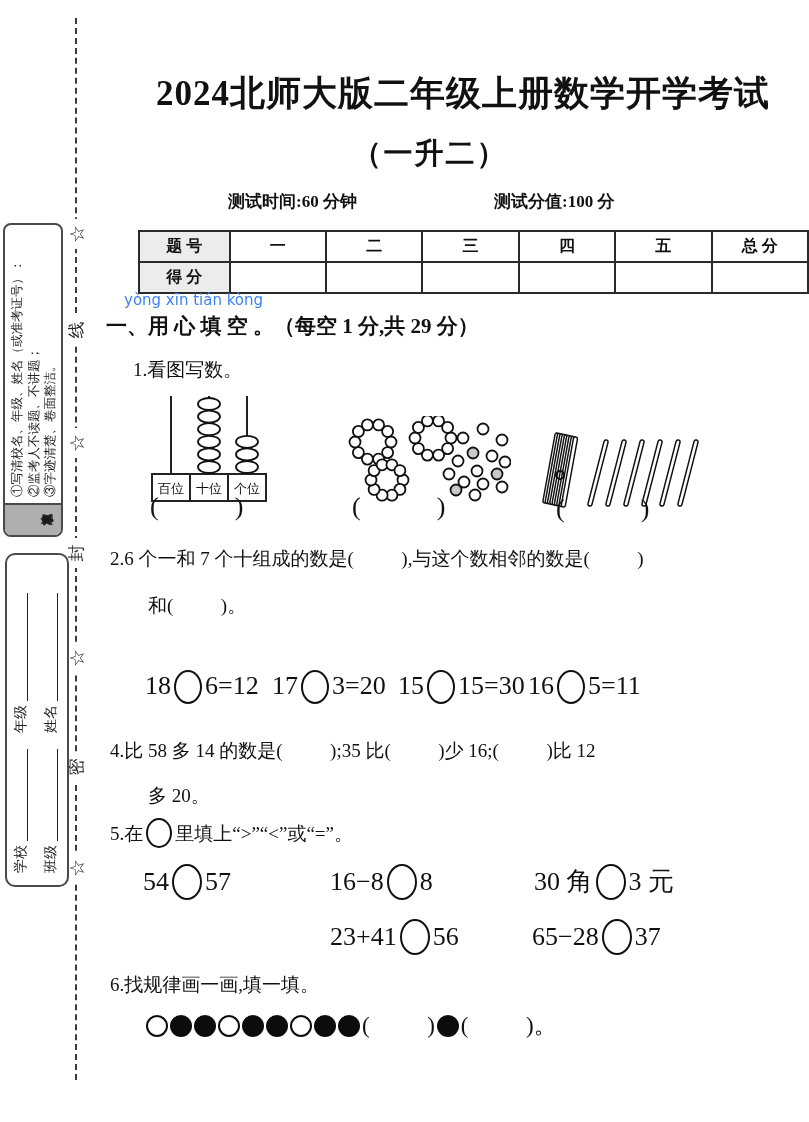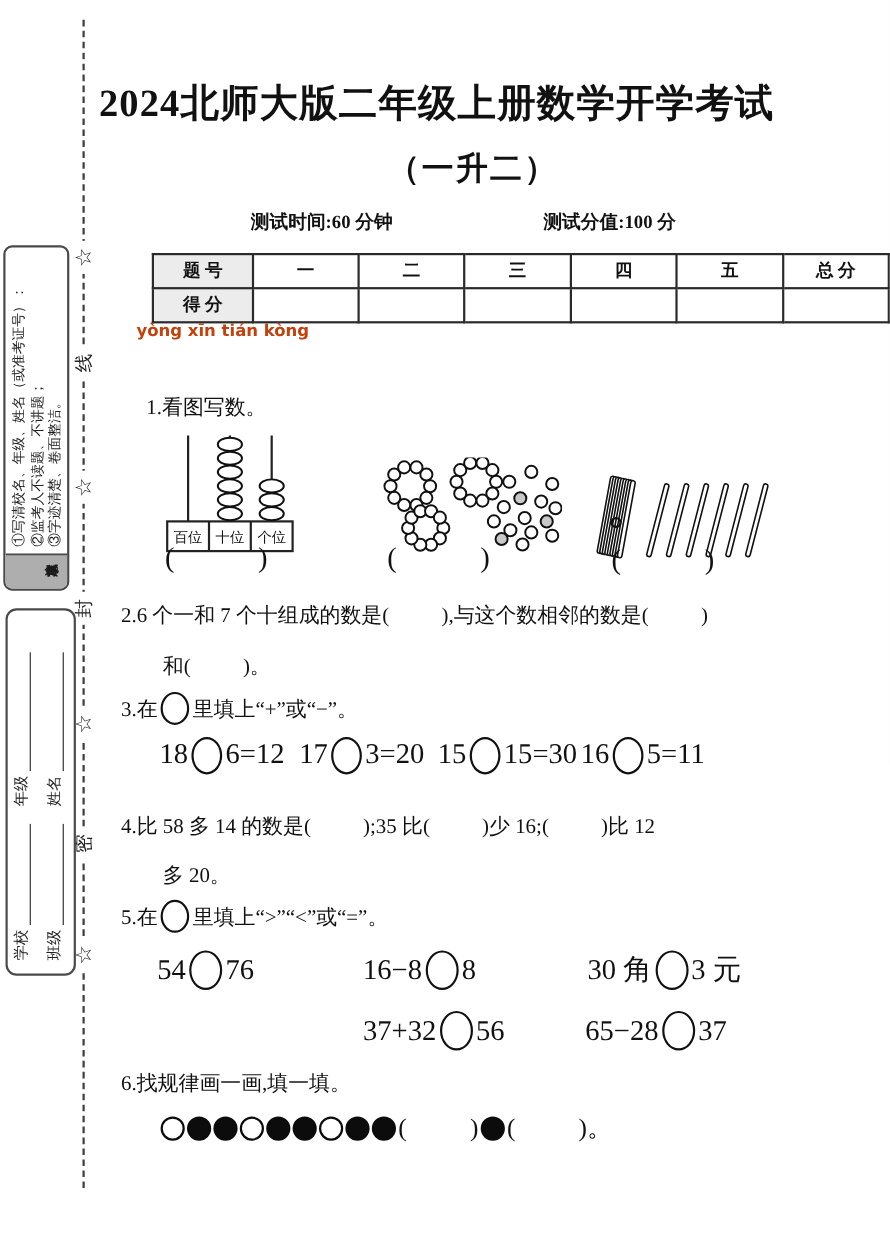--- a/index.html
+++ b/index.html
@@ -30,32 +30,32 @@
                 border:2px solid #4a4a4a;border-radius:10px;background:#fff;
                 padding:7px 10px 9px 12px;display:flex;flex-direction:column;justify-content:space-between;
                 font-size:14px;color:#222;}
   .field-row{display:flex;align-items:flex-end;line-height:1;}
   .field-row span[data-bind]{margin-right:4px;}
   .fill-line{display:inline-block;border-bottom:1.5px solid #222;height:13px;}
   .fl-a{width:92px;margin-right:16px;}
   .fl-b{width:108px;}
 
   
-  .title{left:90px;top:70px;width:680px;text-align:left;font-size:35px;font-weight:bold;letter-spacing:1px;}
+  .title{left:90px;top:70px;width:680px;text-align:right;font-size:35px;font-weight:bold;letter-spacing:1px;}
   .subtitle{left:90px;top:134px;width:680px;text-align:center;font-size:29px;font-weight:bold;letter-spacing:2px;}
   .meta{font-size:17px;font-weight:bold;}
 
   
   table.score{position:absolute;left:95px;top:230px;border-collapse:collapse;background:#fff;margin-left:43px;}
   table.score td{border:2px solid #2a2a2a;height:27px;text-align:center;font-size:16px;font-weight:bold;color:#111;}
   td.lab{width:88px;background:#ececec;}
   td.col{width:94px;}
 
   
-  .pinyin{left:124px;top:291px;font-size:15px;font-family:"DejaVu Sans","Liberation Sans",sans-serif;color:#c2410c;font-weight:bold;}
+  .pinyin{left:124px;top:291px;font-size:15px;font-family:"DejaVu Sans","Liberation Sans",sans-serif;color:#3b82f6;}
   .sec-head{left:106px;top:312px;font-size:21px;font-weight:bold;}
   .q{font-size:19px;}
   .fig-paren{font-size:26px;letter-spacing:1px;}
   .footer{left:440px;top:1079px;width:332px;text-align:right;font-size:16px;color:#333;}
 
   
   .oval{display:inline-block;box-sizing:border-box;border:2px solid #111;border-radius:50%;
         background:#fff;vertical-align:-10px;margin:0 3px;}
   .oval.sm{width:26px;height:30px;vertical-align:-8px;}
   .oval.eq{width:28px;height:34px;}
@@ -132,20 +132,21 @@
       <td class="col"></td>
       <td class="col"></td>
       <td class="col"></td>
       <td class="col"></td>
       <td class="col"></td>
     </tr>
   </tbody>
     </table>
 
   <div class="abs pinyin" data-bind="section.pinyin">yòng xīn tián kòng</div>
+  <div class="abs sec-head" data-bind="section.heading">一、用 心 填 空 。（每空 1 分,共 29 分）</div>
 
   <div class="abs q" style="left:133px;top:357px" data-bind="q1.text">1.看图写数。</div>
   <div class="abs" style="left:143px;top:393px"><svg width="132" height="132" viewBox="0 0 132 132">
         <line x1="28" y1="3" x2="28" y2="81" stroke="#222" stroke-width="2"></line>
         <line x1="66" y1="3" x2="66" y2="81" stroke="#222" stroke-width="2"></line>
         <line x1="104" y1="3" x2="104" y2="81" stroke="#222" stroke-width="2"></line>
         <rect x="9" y="81" width="114" height="27" fill="#fff" stroke="#222" stroke-width="2"></rect>
         <line x1="47" y1="81" x2="47" y2="108" stroke="#222" stroke-width="2"></line>
         <line x1="85" y1="81" x2="85" y2="108" stroke="#222" stroke-width="2"></line>
         <text x="28" y="100" text-anchor="middle" font-size="13" fill="#111">百位</text>
@@ -241,38 +242,35 @@
         <line x1="142" y1="76" x2="158" y2="14" stroke="#111" stroke-width="5.5" stroke-linecap="round"></line>
         <line x1="142" y1="76" x2="158" y2="14" stroke="#fff" stroke-width="2.6" stroke-linecap="round"></line>
       </svg></div>
   <div class="abs fig-paren" style="left:150px;top:492px" data-bind="q1.answer_blank">(&nbsp;&nbsp;&nbsp;&nbsp;&nbsp;&nbsp;&nbsp;&nbsp;&nbsp;&nbsp;)</div>
   <div class="abs fig-paren" style="left:352px;top:492px" data-bind="q1.answer_blank">(&nbsp;&nbsp;&nbsp;&nbsp;&nbsp;&nbsp;&nbsp;&nbsp;&nbsp;&nbsp;)</div>
   <div class="abs fig-paren" style="left:556px;top:494px" data-bind="q1.answer_blank">(&nbsp;&nbsp;&nbsp;&nbsp;&nbsp;&nbsp;&nbsp;&nbsp;&nbsp;&nbsp;)</div>
 
   <div class="abs q" style="left:110px;top:546px" data-bind="q2.line1">2.6 个一和 7 个十组成的数是(&nbsp;&nbsp;&nbsp;&nbsp;&nbsp;&nbsp;&nbsp;&nbsp;&nbsp;&nbsp;),与这个数相邻的数是(&nbsp;&nbsp;&nbsp;&nbsp;&nbsp;&nbsp;&nbsp;&nbsp;&nbsp;&nbsp;)</div>
   <div class="abs q" style="left:148px;top:593px" data-bind="q2.line2">和(&nbsp;&nbsp;&nbsp;&nbsp;&nbsp;&nbsp;&nbsp;&nbsp;&nbsp;&nbsp;)。</div>
 
-  <div class="abs q" style="left:110px;top:629px">
-    <span data-bind="q3.prefix">3.在</span><span class="oval sm"></span><span data-bind="q3.suffix">里填上“+”或“−”。</span>
-  </div>
   <div class="q3-item" style="left:145px;top:670px"><span data-bind="q3.equations.0.l">18</span><span class="oval eq"></span><span data-bind="q3.equations.0.r">6=12</span></div>
   <div class="q3-item" style="left:272px;top:670px"><span data-bind="q3.equations.1.l">17</span><span class="oval eq"></span><span data-bind="q3.equations.1.r">3=20</span></div>
   <div class="q3-item" style="left:398px;top:670px"><span data-bind="q3.equations.2.l">15</span><span class="oval eq"></span><span data-bind="q3.equations.2.r">15=30</span></div>
   <div class="q3-item" style="left:528px;top:670px"><span data-bind="q3.equations.3.l">16</span><span class="oval eq"></span><span data-bind="q3.equations.3.r">5=11</span></div>
 
   <div class="abs q" style="left:110px;top:738px" data-bind="q4.line1">4.比 58 多 14 的数是(&nbsp;&nbsp;&nbsp;&nbsp;&nbsp;&nbsp;&nbsp;&nbsp;&nbsp;&nbsp;);35 比(&nbsp;&nbsp;&nbsp;&nbsp;&nbsp;&nbsp;&nbsp;&nbsp;&nbsp;&nbsp;)少 16;(&nbsp;&nbsp;&nbsp;&nbsp;&nbsp;&nbsp;&nbsp;&nbsp;&nbsp;&nbsp;)比 12</div>
   <div class="abs q" style="left:148px;top:783px" data-bind="q4.line2">多 20。</div>
 
   <div class="abs q" style="left:110px;top:818px">
     <span data-bind="q5.prefix">5.在</span><span class="oval sm"></span><span data-bind="q5.suffix">里填上“&gt;”“&lt;”或“=”。</span>
   </div>
-  <div class="q5-item" style="left:143px;top:864px"><span data-bind="q5.comparisons.0.l">54</span><span class="oval cmp"></span><span data-bind="q5.comparisons.0.r">76</span></div>
+  <div class="q5-item" style="left:143px;top:864px"><span data-bind="q5.comparisons.0.l">54</span><span class="oval cmp"></span><span data-bind="q5.comparisons.0.r">57</span></div>
   <div class="q5-item" style="left:330px;top:864px"><span data-bind="q5.comparisons.1.l">16−8</span><span class="oval cmp"></span><span data-bind="q5.comparisons.1.r">8</span></div>
   <div class="q5-item" style="left:534px;top:864px"><span data-bind="q5.comparisons.2.l">30 角</span><span class="oval cmp"></span><span data-bind="q5.comparisons.2.r">3 元</span></div>
-  <div class="q5-item" style="left:330px;top:919px"><span data-bind="q5.comparisons.4.l">37+32</span><span class="oval cmp"></span><span data-bind="q5.comparisons.4.r">56</span></div>
+  <div class="q5-item" style="left:330px;top:919px"><span data-bind="q5.comparisons.4.l">23+41</span><span class="oval cmp"></span><span data-bind="q5.comparisons.4.r">56</span></div>
   <div class="q5-item" style="left:532px;top:919px"><span data-bind="q5.comparisons.5.l">65−28</span><span class="oval cmp"></span><span data-bind="q5.comparisons.5.r">37</span></div>
 
   <div class="abs q" style="left:110px;top:972px" data-bind="q6.text">6.找规律画一画,填一填。</div>
   <div class="abs pattern-row">
     <span class="pc-holder">
         <span class="pcircle"></span>
         <span class="pcircle filled"></span>
         <span class="pcircle filled"></span>
         <span class="pcircle"></span>
         <span class="pcircle filled"></span>

